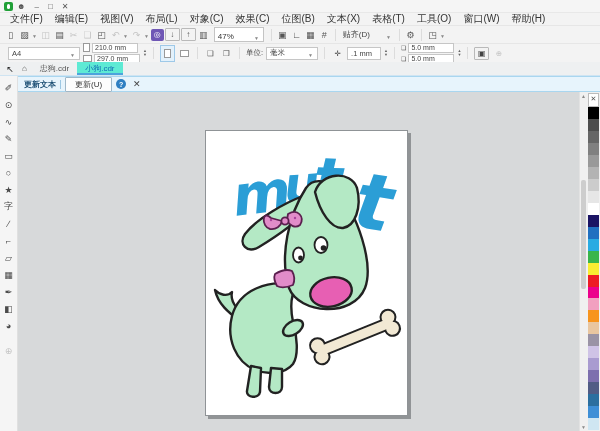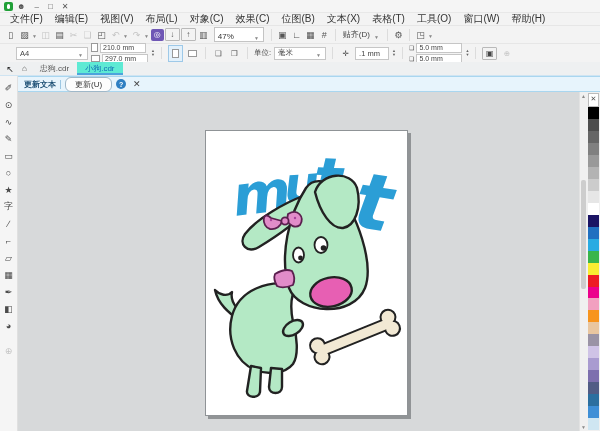--- a/index.html
+++ b/index.html
@@ -19,23 +19,23 @@
   
   .toolbar{top:25px;height:18px;padding:0 4px;gap:1px;font-size:9px;color:#555;border-top:1px solid #e6e6e6}
   .tbtn{min-width:13px;height:14px;display:flex;align-items:center;justify-content:center;flex:none}
   .tbtn.disabled{color:#c3c3c3}
   .tbtn.accent{background:#6f57b5;color:#fff;border-radius:2px;width:12px;height:12px;font-size:8px}
   .tbtn.boxed{border:1px solid #b9b9b9;width:11px;height:11px;font-size:8px;border-radius:1px}
   .dd{font-size:5px;color:#888;margin:3px 1px 0 0}
   .tsep{width:1px;height:12px;background:#dcdcdc;margin:0 3px;flex:none}
   .zoombox{width:42px;height:13px;background:#fff;border:1px solid #c4c4c4;font-size:8px;color:#333;
            display:flex;align-items:flex-end;justify-content:space-between;padding:0 3px;margin:0 3px}
-  .snap{font-size:8px;color:#444;display:flex;align-items:flex-end;gap:4px;padding:0 3px}
-  
-  .propbar{top:43px;height:19px;padding:0 16px;gap:3px;font-size:7.5px;color:#444;border-top:1px solid #e6e6e6}
+  .snap{font-size:8px;color:#444;display:flex;align-items:flex-end;gap:16px;padding:0 3px}
+  
+  .propbar{top:43px;height:19px;padding:0 8px;gap:3px;font-size:7.5px;color:#444;border-top:1px solid #e6e6e6}
   .field{background:#fff;border:1px solid #c6c6c6;height:13px;display:flex;align-items:center;padding:0 3px;box-sizing:border-box}
   .preset{width:72px;justify-content:space-between}
   .sizecol{display:flex;flex-direction:column;gap:1px;font-size:7px}
   .sizerow{display:flex;align-items:center;gap:2px}
   .minipage{width:5px;height:7px;border:1px solid #999;background:#fff;flex:none}
   .minipage.land{width:7px;height:5px}
   .spin{display:flex;flex-direction:column;font-size:4px;line-height:4px;color:#666;justify-content:center}
   .sizeval{width:40px;background:#fff;border:1px solid #c6c6c6;padding:0 2px;height:8px;display:flex;align-items:center}
   .orient{width:13px;height:15px;display:flex;align-items:center;justify-content:center}
   .orient.active{border:1px solid #9ec9e8;background:#e3f1fb}
@@ -47,21 +47,21 @@
   .pick-arrow{width:14px;text-align:center;color:#222;font-size:9px;flex:none}
   .home-ico{font-size:8px;color:#555;padding:0 3px}
   .tab{padding:0 8px;height:100%;display:flex;align-items:center}
   .tab.active{background:#5eead4;color:#0f6db4;box-shadow:inset 0 -2px 0 #4da3dc}
   
   .infobar{top:76px;height:16px;left:18px;background:#e7f4fc;border-top:1px solid #a9d6ef;border-bottom:1px solid #a9d6ef;
            font-size:8px;color:#235a82;padding:0 6px;gap:4px}
   .ib-title{font-weight:bold;color:#1c4f74}
   .ib-sep{width:1px;height:9px;background:#9cc7e3}
   .ib-msg{flex:1;white-space:nowrap;overflow:hidden}
-  .ib-btn{background:#fdfdfd;border:1px solid #9fb8c9;padding:1px 9px;font-size:8px;color:#333;border-radius:6px}
+  .ib-btn{background:#fdfdfd;border:1px solid #9fb8c9;padding:1px 9px;font-size:8px;color:#333;border-radius:1px}
   .ib-help{width:10px;height:10px;border-radius:50%;background:#2e7fc2;color:#fff;font-size:7px;font-weight:bold;
            display:flex;align-items:center;justify-content:center}
   .ib-close{font-size:9px;color:#444;font-weight:bold;padding:0 3px}
   
   .toolbox{position:absolute;left:0;top:76px;bottom:0;width:18px;background:#f5f5f5;border-right:1px solid #e0e0e0;
            display:flex;flex-direction:column;align-items:center;padding-top:3px;box-sizing:border-box;gap:0}
   .tool{width:16px;height:17px;display:flex;align-items:center;justify-content:center;font-size:9px;color:#4a4a4a}
   .tool.disabled{color:#c5c5c5;margin-top:8px}
   .canvas{position:absolute;left:18px;top:92px;right:21px;bottom:0;background:#d7d9da;overflow:hidden}
   .page{position:absolute;left:187px;top:38px;width:201px;height:284px;background:#fff;border:1px solid #8f9396;

